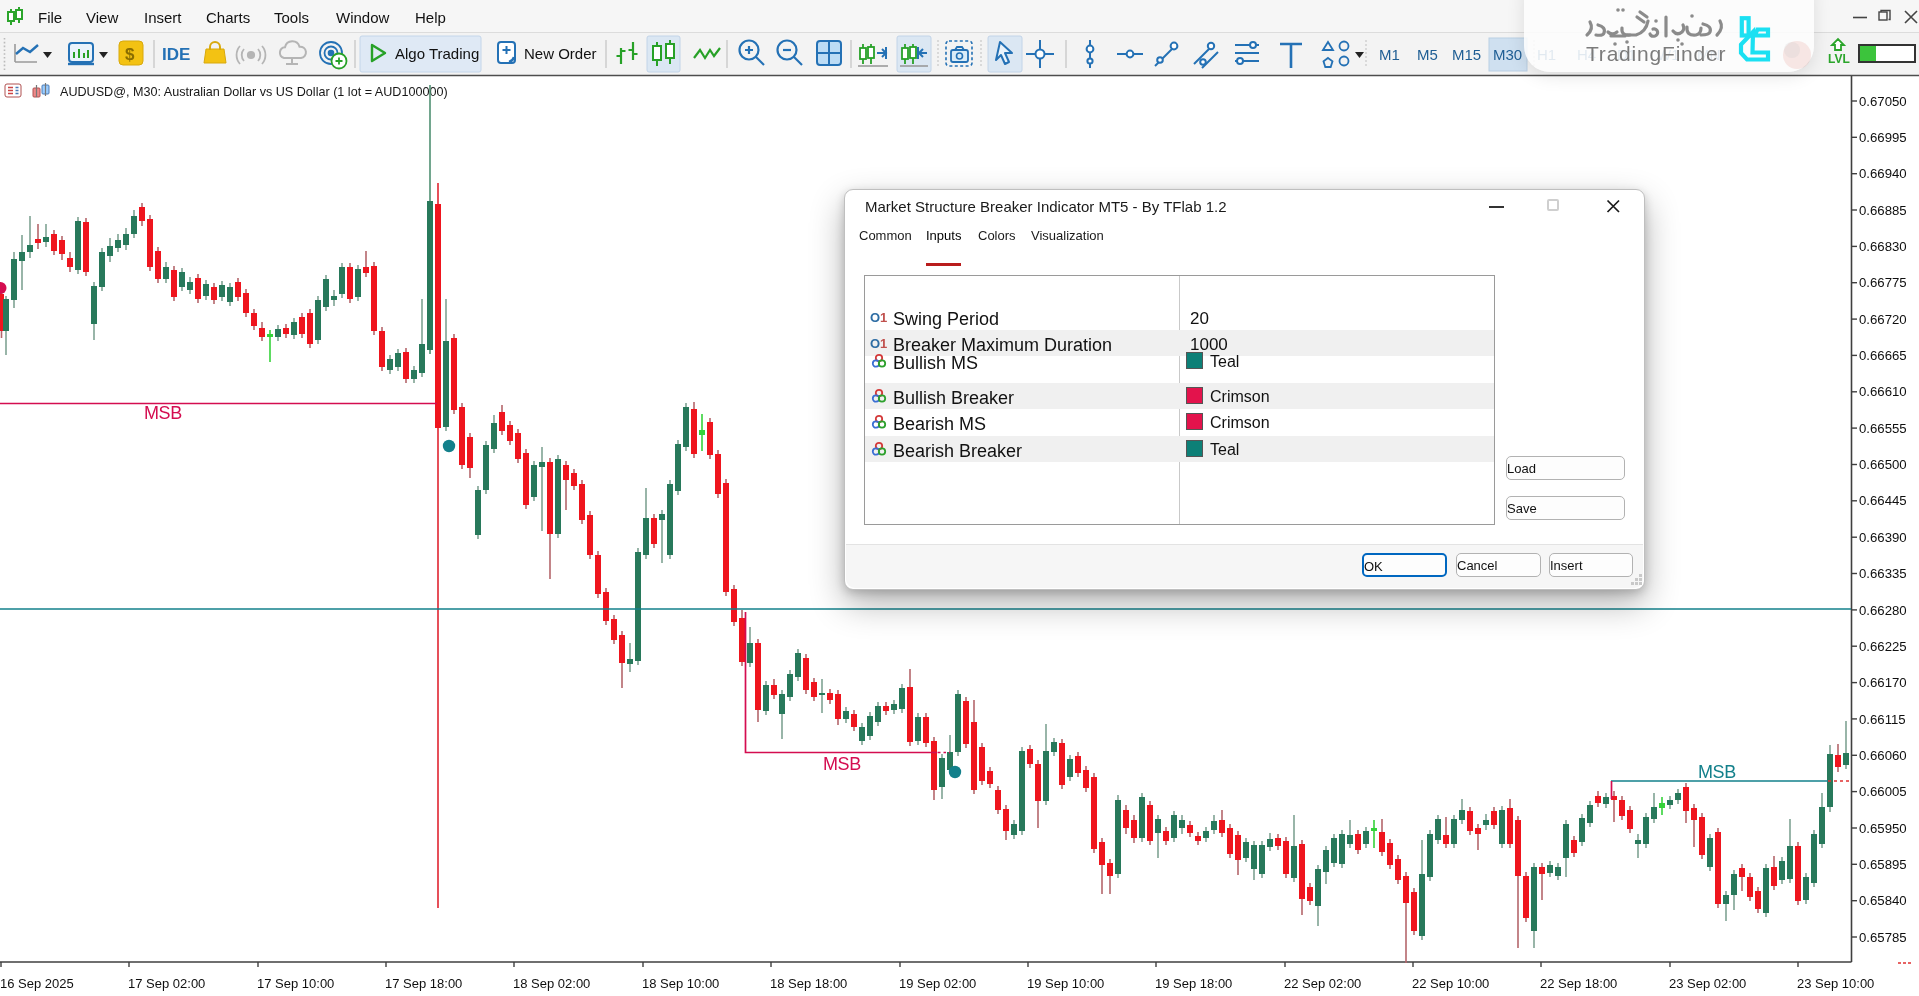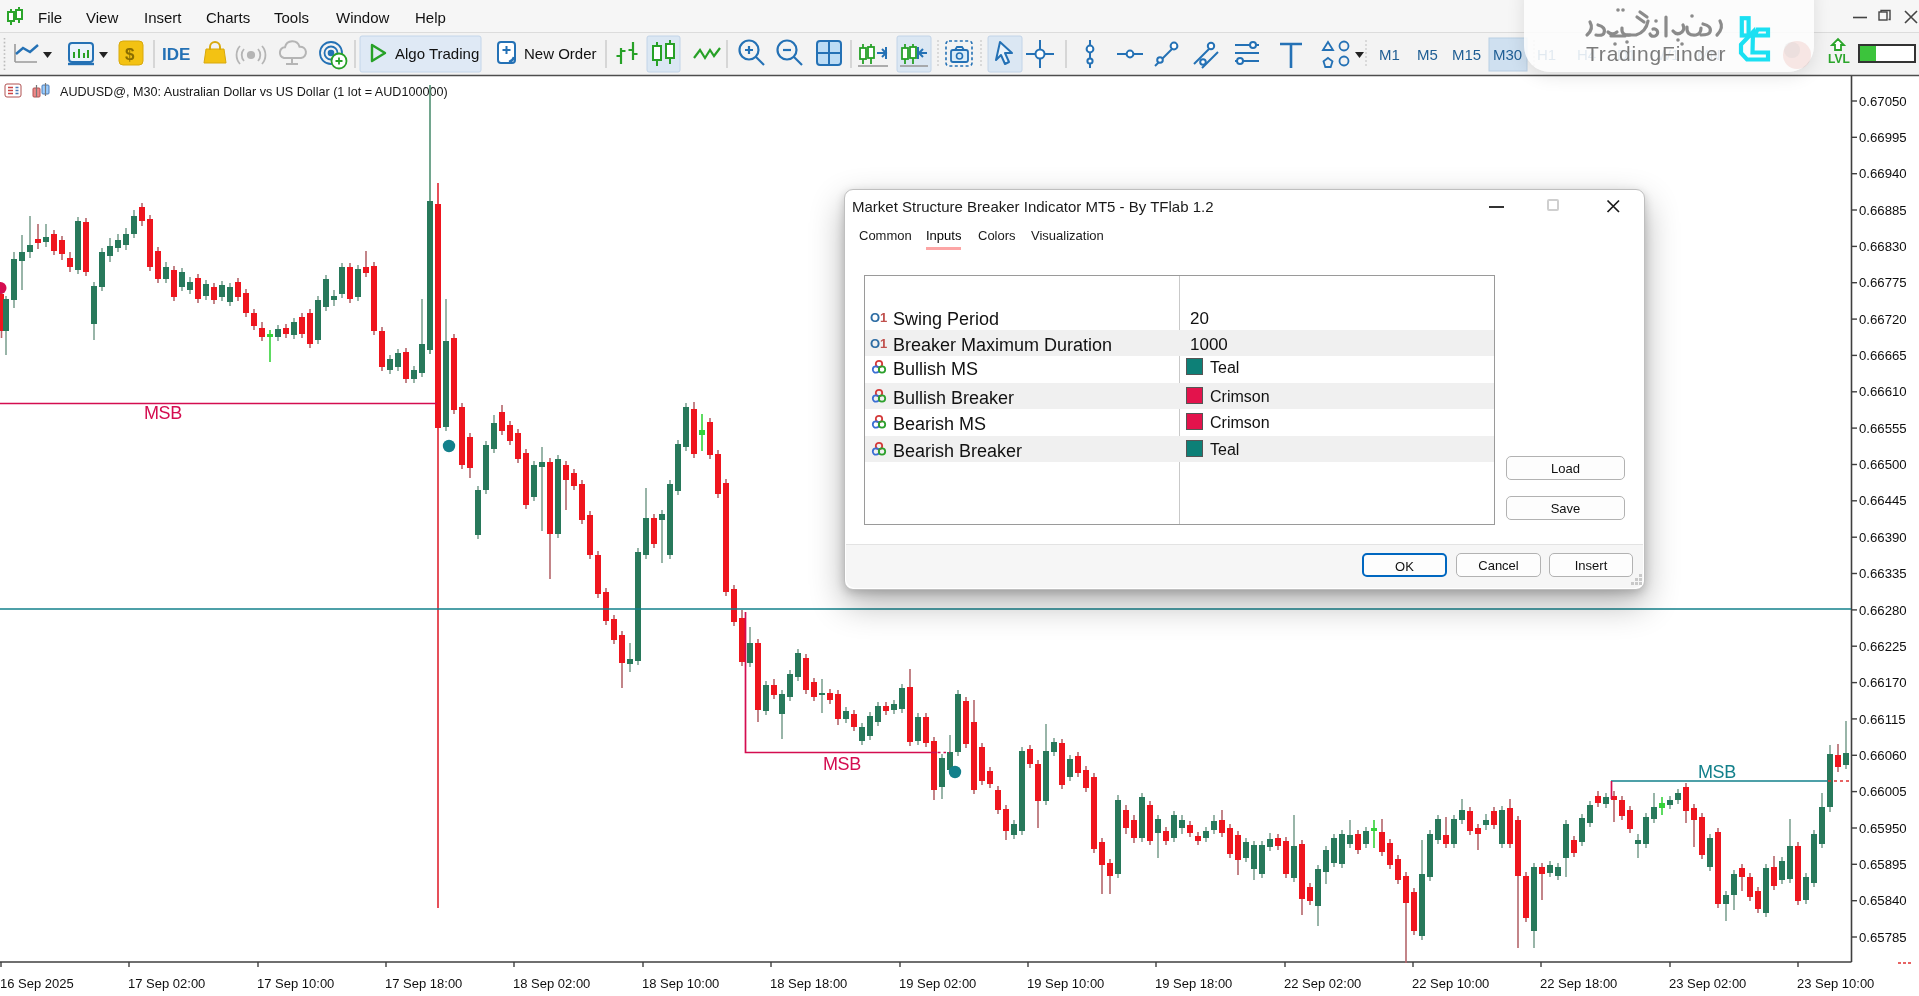--- a/index.html
+++ b/index.html
@@ -3,36 +3,36 @@
 <meta charset="utf-8">
 <style>
 html,body{margin:0;padding:0;width:1919px;height:996px;overflow:hidden;background:#fff;
 font-family:"Liberation Sans",sans-serif;}
 #stage{position:relative;width:1919px;height:724px;}
 #bg{position:absolute;left:0;top:0;z-index:1;}
 .dlg{position:absolute;left:844px;top:189px;width:799px;height:399px;background:#fff;
 border:1px solid #bfbfbf;border-radius:9px;z-index:4;
 box-shadow:0 14px 34px rgba(0,0,0,.30), 0 3px 10px rgba(0,0,0,.18);}
 .dlg *{box-sizing:border-box;}
-.dlg .title{position:absolute;left:7px;top:8px;font-size:15px;color:#1a1a1a;}
+.dlg .title{position:absolute;left:20px;top:8px;font-size:15px;color:#1a1a1a;}
 .dlg .wmin{position:absolute;left:644px;top:16px;width:15px;height:2px;background:#333;}
 .dlg .wmax{position:absolute;left:702px;top:9px;width:12px;height:12px;border:2px solid #cfcfcf;border-radius:2px;}
 .tab{position:absolute;top:38px;font-size:13px;color:#1a1a1a;}
-.tabsel{border-bottom:3px solid #fca5a5;padding-bottom:4px;color:#000;}
+.tabsel{border-bottom:3px solid #b91c1c;padding-bottom:20px;color:#000;}
 .tbl{position:absolute;left:19px;top:85px;width:631px;height:250px;border:1px solid #9a9a9a;background:#fff;}
 .thead{position:absolute;left:0;top:0;width:100%;height:27px;border-bottom:1px solid #c9c9c9;}
 .tcol{position:absolute;left:314px;top:0;width:1px;height:100%;background:#c9c9c9;}
 .row{position:absolute;left:0;width:100%;height:26px;}
 .rg{background:#f0f0f0;}
 .cellv{position:absolute;left:28px;top:5px;font-size:18px;color:#111;}
 .cellval{position:absolute;left:325px;top:5px;font-size:17px;color:#111;}
 .sw{position:absolute;left:321px;top:4px;width:17px;height:17px;border:1px solid #555;}
 .swt{position:absolute;left:345px;top:5px;font-size:16px;color:#111;}
 .btn{position:absolute;background:#fdfdfd;border:1px solid #b2b2b2;border-radius:5px;
-font-size:13px;color:#111;text-align:center;line-height:23px;}
+font-size:13px;color:#111;line-height:23px;}
 .dfoot{position:absolute;left:1px;top:354px;width:797px;height:44px;background:#f6f6f6;
 border-top:1px solid #e3e3e3;border-radius:0 0 9px 9px;}
 .wmark{position:absolute;left:1524px;top:-30px;width:290px;height:102px;background:rgba(253,253,253,.88);
 border-radius:26px;z-index:3;box-shadow:0 4px 18px rgba(0,0,0,.10);}
 </style>
 </head>
 <body>
 <div id="stage">
 <svg id="bg" width="1919" height="996" viewBox="0 0 1919 996">
 <rect x="0" y="0" width="1919" height="996" fill="#ffffff"></rect>
@@ -833,21 +833,21 @@
 <span class="cellval">20</span>
 </div>
 <div class="row rg" style="top:54.3px">
 <svg width="18" height="14" viewBox="0 0 18 14" style="position:absolute;left:5px;top:6px">
             <text x="0" y="12" font-size="13" font-weight="bold" fill="#2e6da4">O</text>
             <text x="10" y="12" font-size="13" font-weight="bold" fill="#c0504d">1</text>
           </svg>
 <span class="cellv">Breaker Maximum Duration</span>
 <span class="cellval">1000</span>
 </div>
-<div class="row " style="top:78px">
+<div class="row " style="top:72px">
 <svg width="16" height="16" viewBox="0 0 16 16" style="position:absolute;left:6px;top:5px">
             <circle cx="8" cy="5" r="3.2" fill="none" stroke="#d43a3a" stroke-width="1.8"></circle>
             <circle cx="5" cy="10.5" r="3.2" fill="none" stroke="#3a6fd4" stroke-width="1.8"></circle>
             <circle cx="11" cy="10.5" r="3.2" fill="none" stroke="#2ca02c" stroke-width="1.8"></circle>
           </svg>
 <span class="cellv">Bullish MS</span>
 <span class="sw" style="background:#0d8077"></span>
           <span class="swt">Teal</span>
 </div>
 <div class="row rg" style="top:106.89999999999999px">

